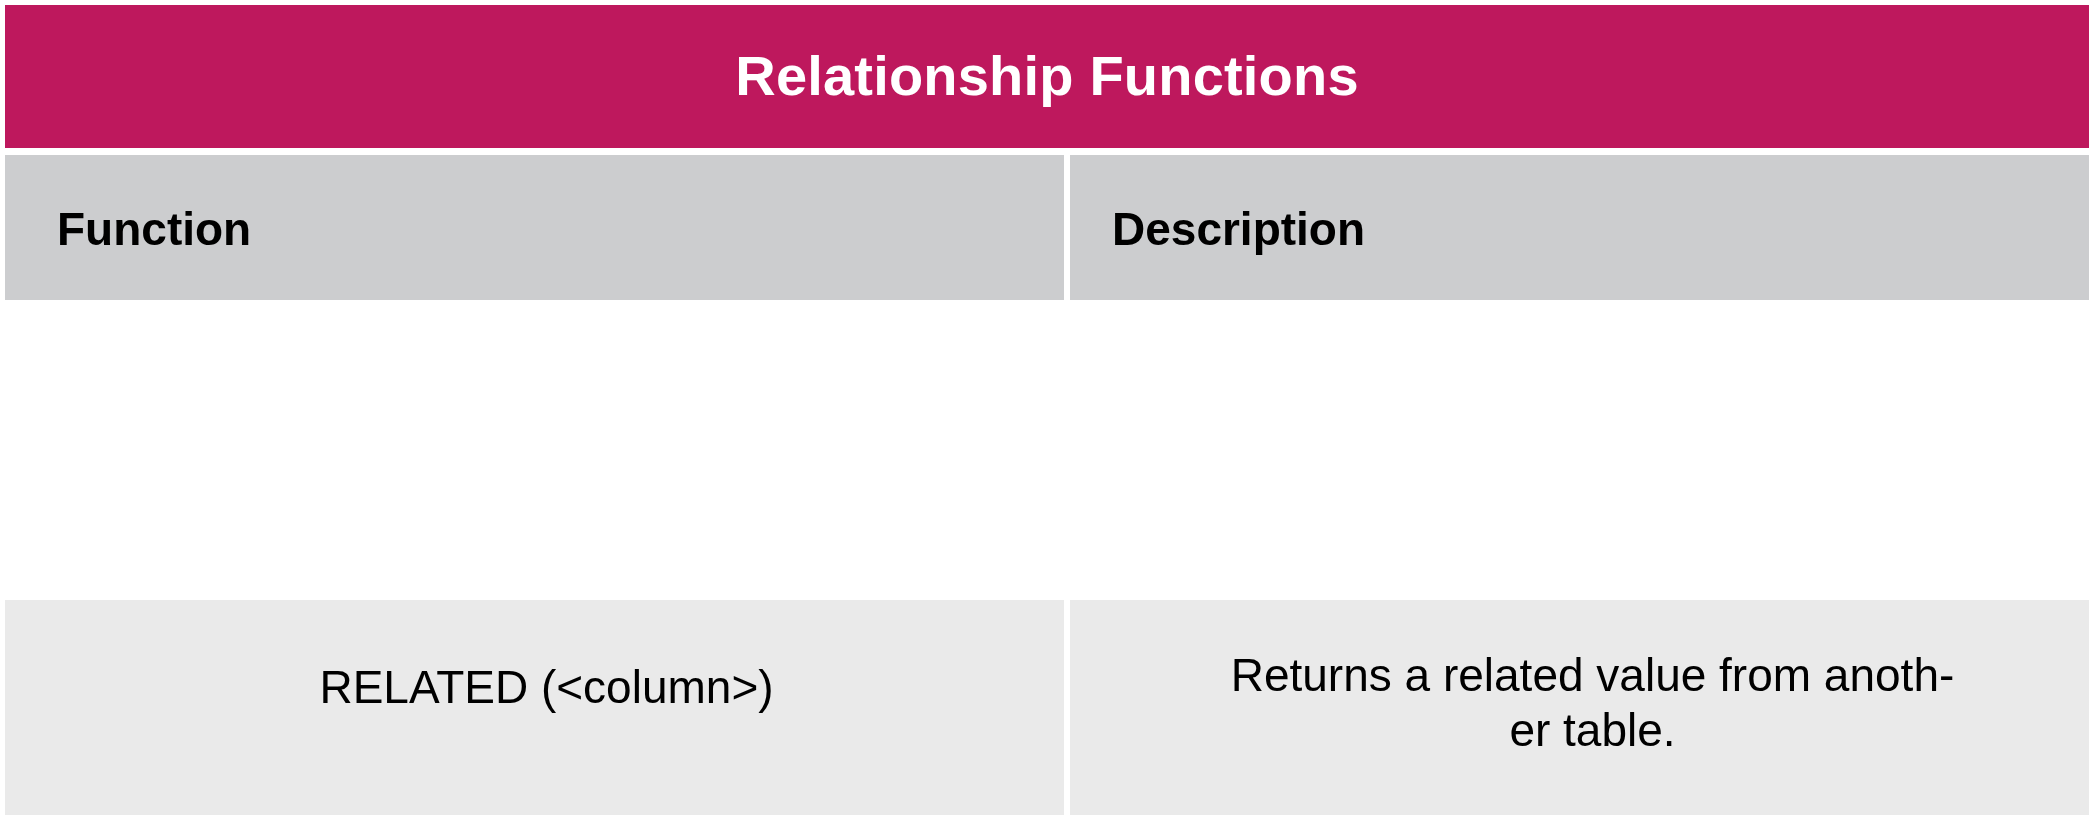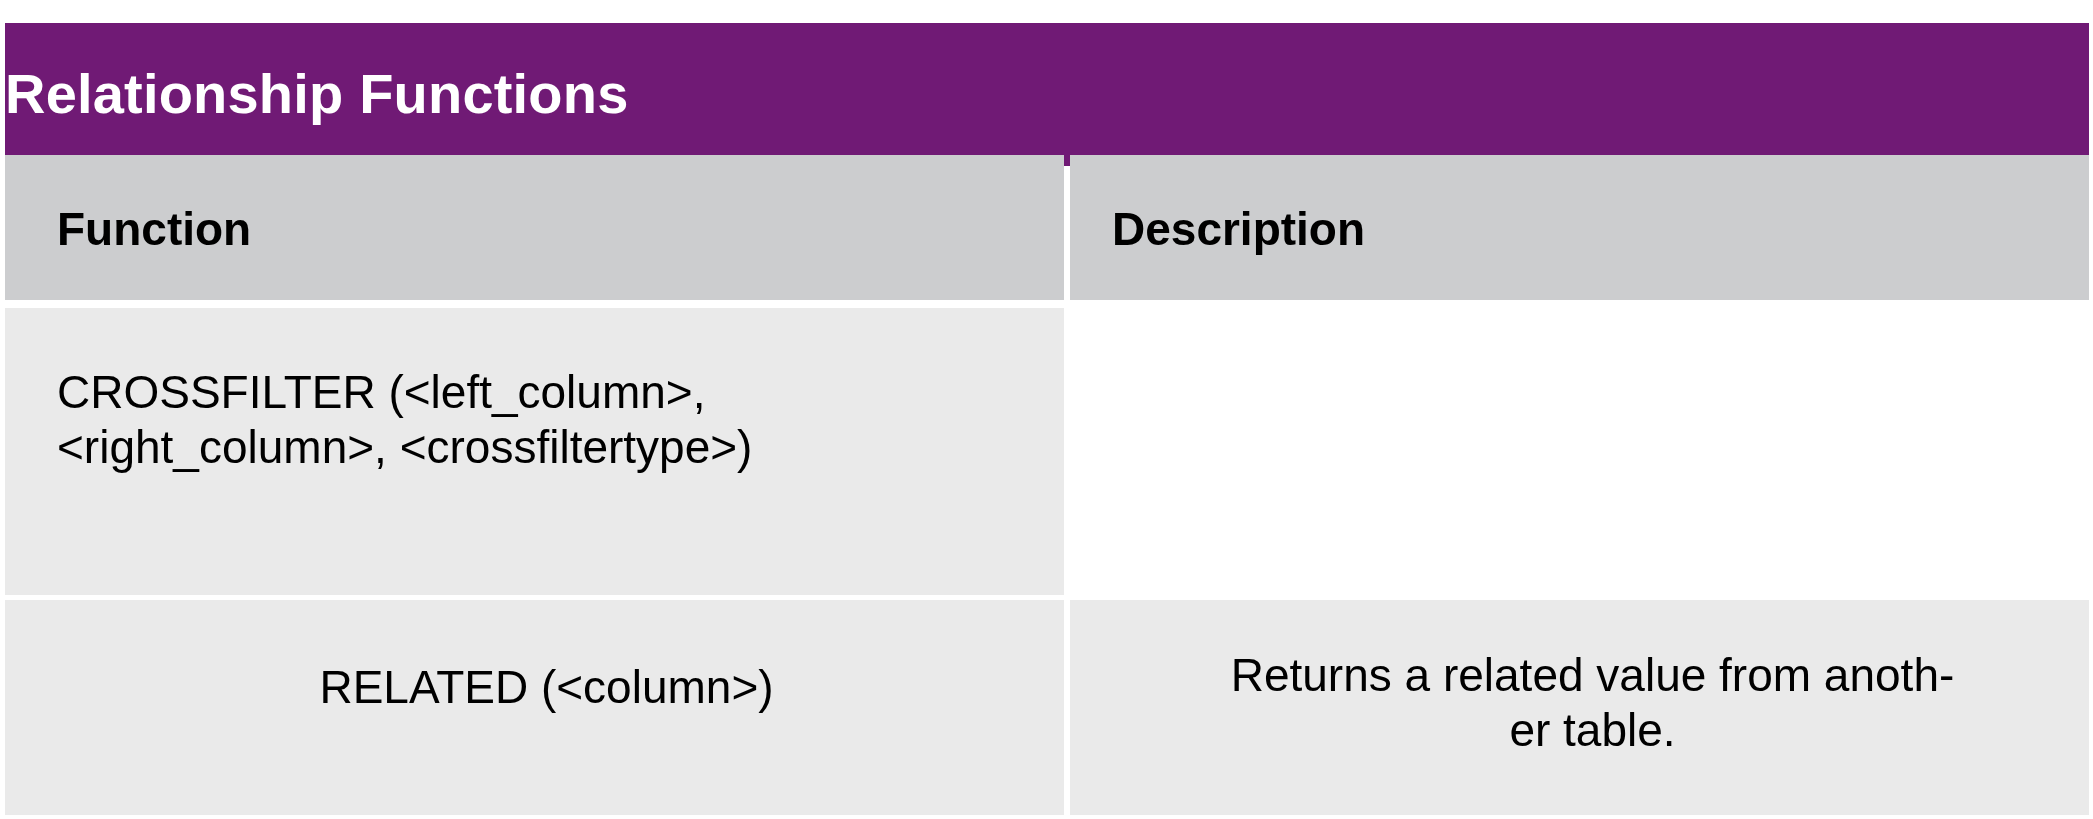--- a/index.html
+++ b/index.html
@@ -19,26 +19,27 @@
     width: 2093px;
     height: 819px;
     background: #ffffff;
     box-sizing: border-box;
   }
 
   
   .title-banner {
     position: absolute;
     left: 5px;
-    top: 23px;
+    top: 5px;
     width: 2084px;
     height: 143px;
-    background: #701a75;
+    background: #be185d;
     display: flex;
     align-items: center;
+    justify-content: center;
     box-sizing: border-box;
   }
   .title-text {
     color: #ffffff;
     font-size: 56px;
     font-weight: bold;
     letter-spacing: 0.2px;
     line-height: 1.05;
     text-align: center;
     white-space: nowrap;
@@ -124,26 +125,20 @@
         </div>
       </div>
       <div class="cell cell-desc">
         <div class="cell-inner">
           <div class="hdr-text">Description</div>
         </div>
       </div>
     </div>
 
     <div class="row row-body-1">
-      <div class="cell cell-fn">
-        <div class="cell-inner">
-          <div class="body-text">CROSSFILTER (&lt;left_column&gt;,
-&lt;right_column&gt;, &lt;crossfiltertype&gt;)</div>
-        </div>
-      </div>
     </div>
 
     <div class="row row-body-2">
       <div class="cell cell-fn">
         <div class="cell-inner">
           <div class="body-text">RELATED (&lt;column&gt;)</div>
         </div>
       </div>
       <div class="cell cell-desc">
         <div class="cell-inner">

